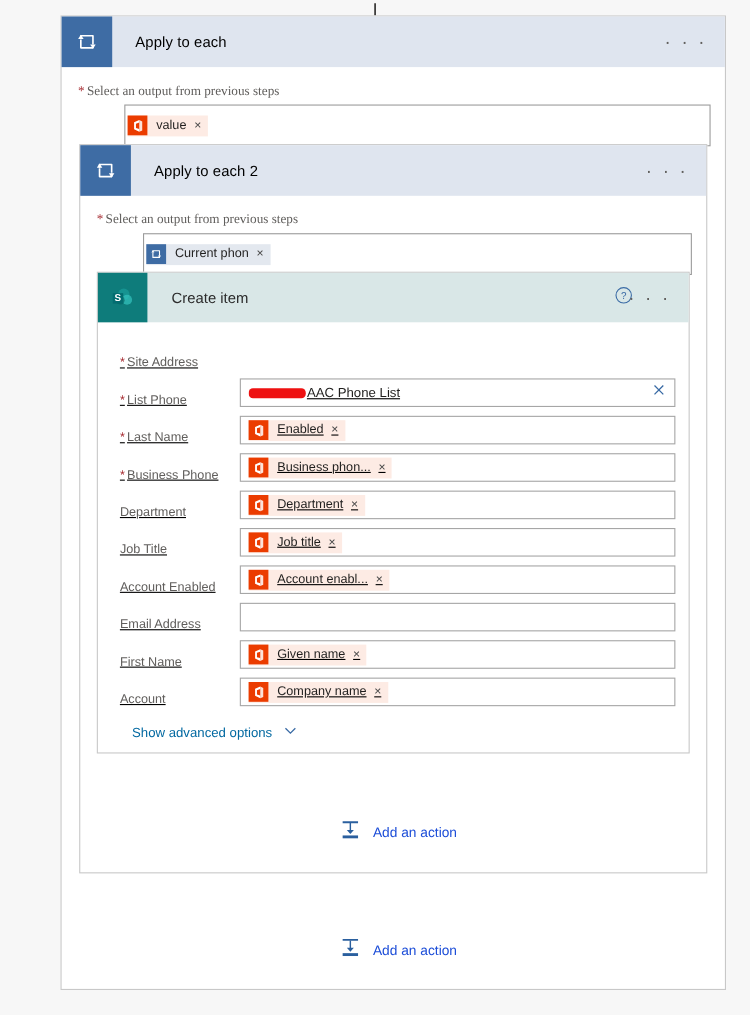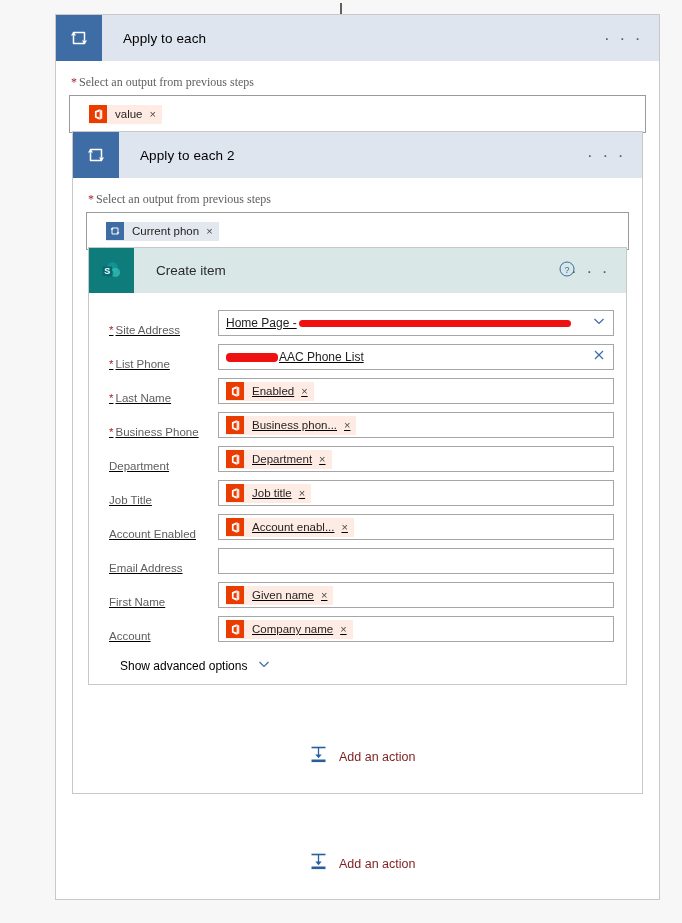--- a/index.html
+++ b/index.html
@@ -84,22 +84,23 @@
     font-family: Liberation Serif, serif;
   }
   .req-star { color: #a4262c; margin-right: 2px; }
 
   .token-input {
     border: 1px solid #9b9b9b;
     background: #fff;
     height: 38px;
     display: flex;
     align-items: center;
-    padding-left: 19px;
+    padding-left: 2px;
     box-sizing: border-box;
+    margin-left: 44px;
   }
 
   
   .token {
     display: inline-flex;
     align-items: center;
     height: 19px;
     padding-right: 6px;
     font-size: 11.5px;
     color: #201f1e;
@@ -230,35 +231,35 @@
   }
   .redact.site { width: 272px; margin-left: 2px; }
   .redact.list { width: 52px; height: 9px; margin-right: 1px; }
 
   
   .show-adv {
     display: flex;
     align-items: center;
     margin: 15px 0 0 20px;
     font-size: 12px;
-    color: #000000;
+    color: #0369a1;
     cursor: pointer;
   }
   .show-adv .chev { margin-left: 10px; }
 
   
   .add-action {
     position: absolute;
     display: flex;
     align-items: center;
     cursor: pointer;
   }
   .add-action .label {
     font-size: 12.5px;
-    color: #7f1d1d;
+    color: #1d4ed8;
     margin-left: 11px;
   }
   .add-inner { left: 309px; top: 745px; }
   .add-outer { left: 309px; top: 852px; }
 </style>
 </head>
 <body>
 
 <div id="root">
 
@@ -356,31 +357,20 @@
         </svg>
       </div>
       <div class="ellipsis">· · ·</div>
     </div>
 
     <div class="sp-body">
 
       <div class="form-row">
         <div class="form-label">
           <span class="req-star">*</span><span>Site Address</span>
-        </div>
-        <div class="form-control">
-          <span class="plain-value">
-            <span>Home Page - </span>
-              <span class="redact site"></span>
-          </span>
-          <span class="ctrl-affordance">
-            <svg width="14" height="14" viewBox="0 0 14 14">
-              <path d="M2.5 5 L7 9.5 L11.5 5" stroke="#3a6ba5" stroke-width="1.2" fill="none"></path>
-            </svg>
-          </span>
         </div>
       </div>
 
       <div class="form-row">
         <div class="form-label">
           <span class="req-star">*</span><span>List Phone</span>
         </div>
         <div class="form-control">
           <span class="plain-value">
             <span class="redact list"></span>

